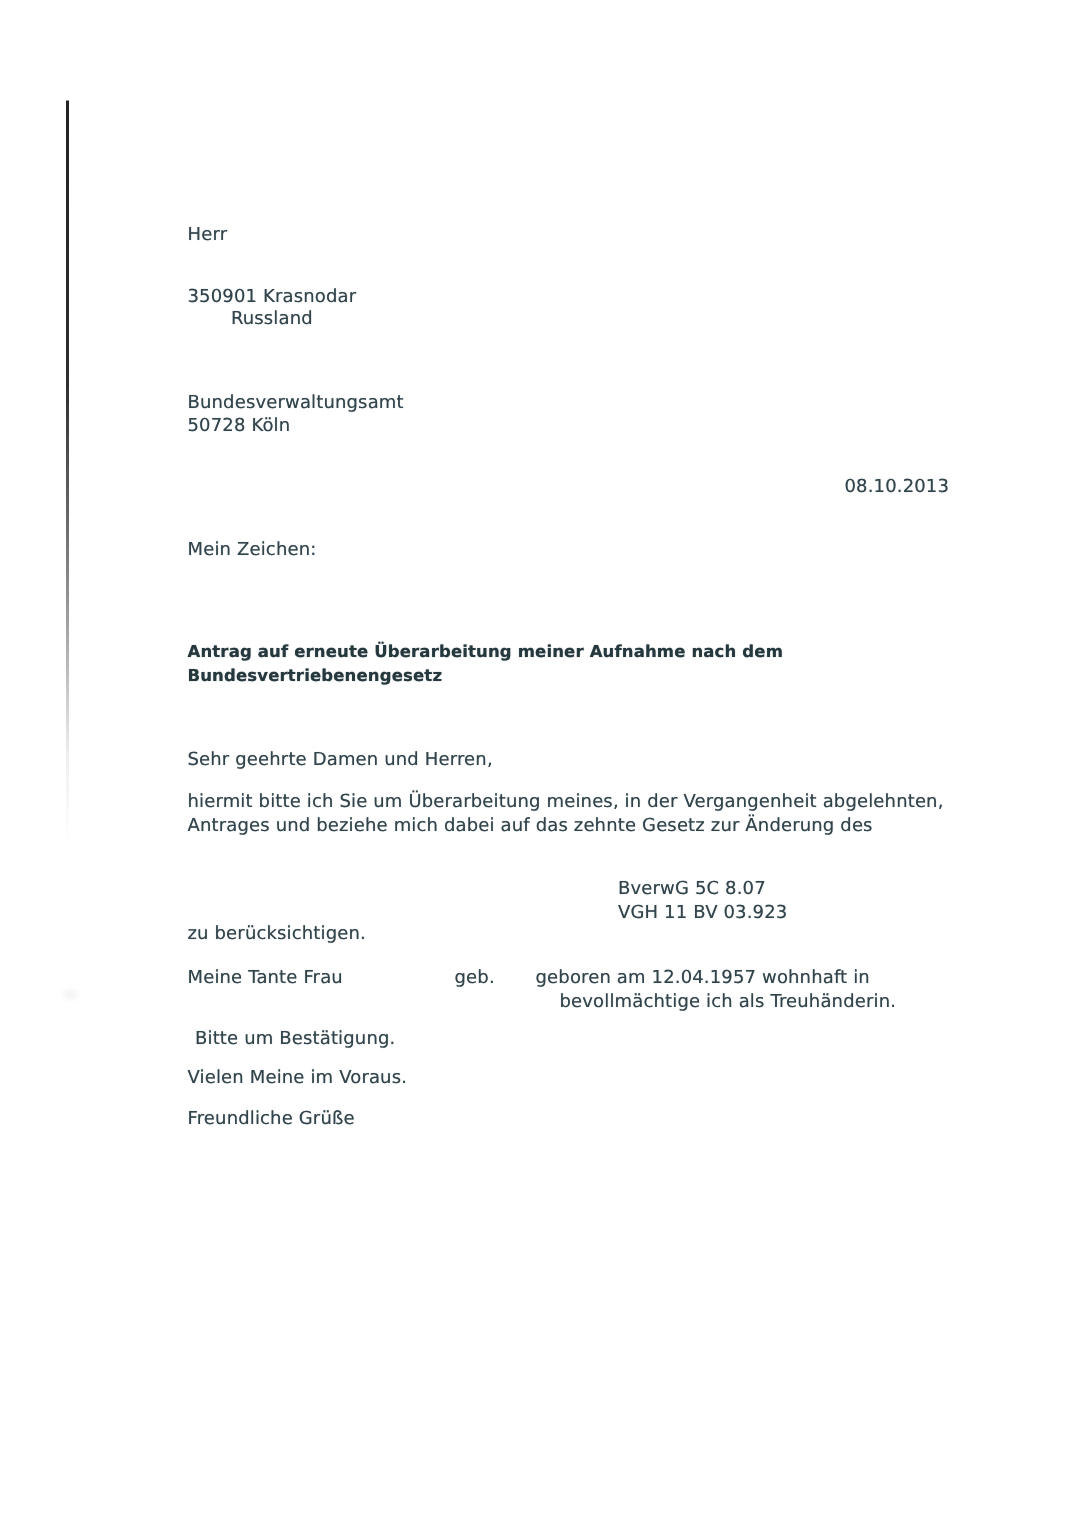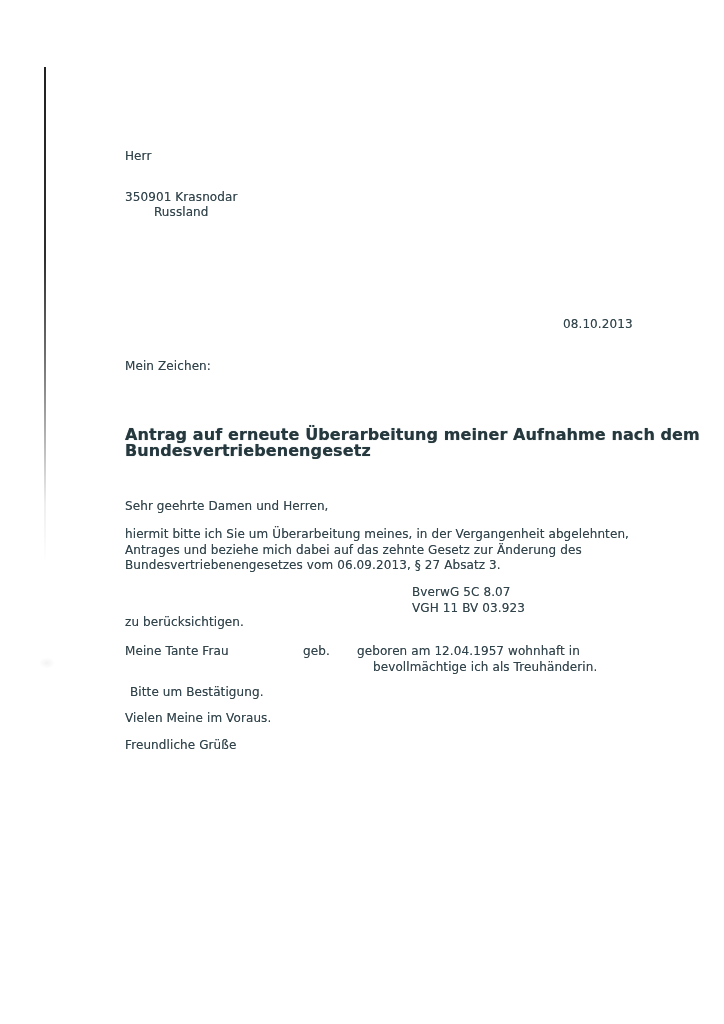--- a/index.html
+++ b/index.html
@@ -20,21 +20,21 @@
     position: absolute;
     font-size: 12px;
     line-height: 15px;
     letter-spacing: 0.1px;
     white-space: nowrap;
     text-shadow: 0 0 0.6px rgba(49, 67, 75, 0.55);
   }
   .para { line-height: 15.5px; }
   .subject {
     font-weight: bold;
-    font-size: 16px;
+    font-size: 11px;
     line-height: 16px;
     color: #25383d;
     text-shadow: 0 0 0.7px rgba(37, 56, 61, 0.7);
   }
   
   .artifact-line {
     position: absolute;
     left: 44px;
     top: 67px;
     width: 1.6px;
@@ -65,36 +65,39 @@
   <div class="smudge smudge-a"></div>
   <div class="smudge smudge-b"></div>
 
   <div class="txt" style="left:125px; top:149px;">Herr</div>
 
   <div class="txt" style="left:125px; top:190px;text-align:center;">
     <div>350901 Krasnodar</div>
     <div>Russland</div>
   </div>
 
+  <div class="txt" style="left:125px; top:261px;">
+    <div>Bundesverwaltungsamt</div>
+    <div>50728 Köln</div>
+  </div>
 
   <div class="txt" style="left:563px; top:317px;">08.10.2013</div>
 
   <div class="txt" style="left:125px; top:359px;">Mein Zeichen:</div>
 
   <div class="txt subject" style="left:125px; top:427px;">
     <div>Antrag auf erneute Überarbeitung meiner Aufnahme nach dem</div>
     <div>Bundesvertriebenengesetz</div>
   </div>
 
   <div class="txt" style="left:125px; top:499px;">Sehr geehrte Damen und Herren,</div>
 
   <div class="txt para" style="left:125px; top:527px;">
     <div>hiermit bitte ich Sie um Überarbeitung meines, in der Vergangenheit abgelehnten,</div>
     <div>Antrages und beziehe mich dabei auf das zehnte Gesetz zur Änderung des</div>
-    <div>Bundesvertriebenengesetzes vom 06.09.2013, § 27 Absatz 3.</div>
   </div>
 
 
   <div class="txt para" style="left:412px; top:585px;">
     <div>BverwG 5C 8.07</div>
     <div>VGH 11 BV 03.923</div>
   </div>
 
   <div class="txt" style="left:125px; top:615px;">zu berücksichtigen.</div>
 

